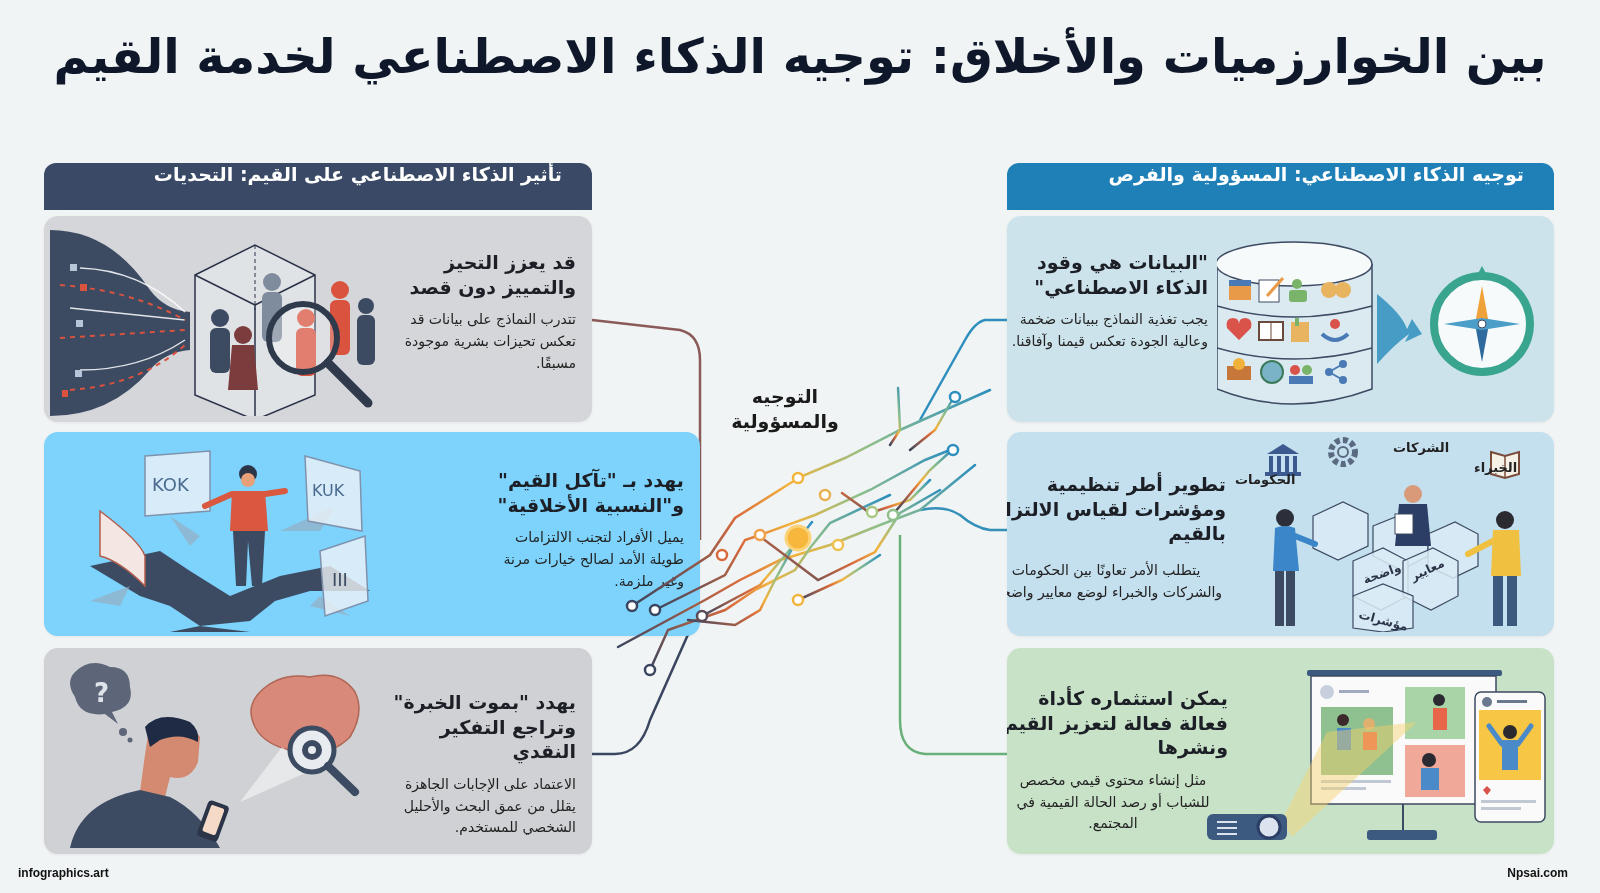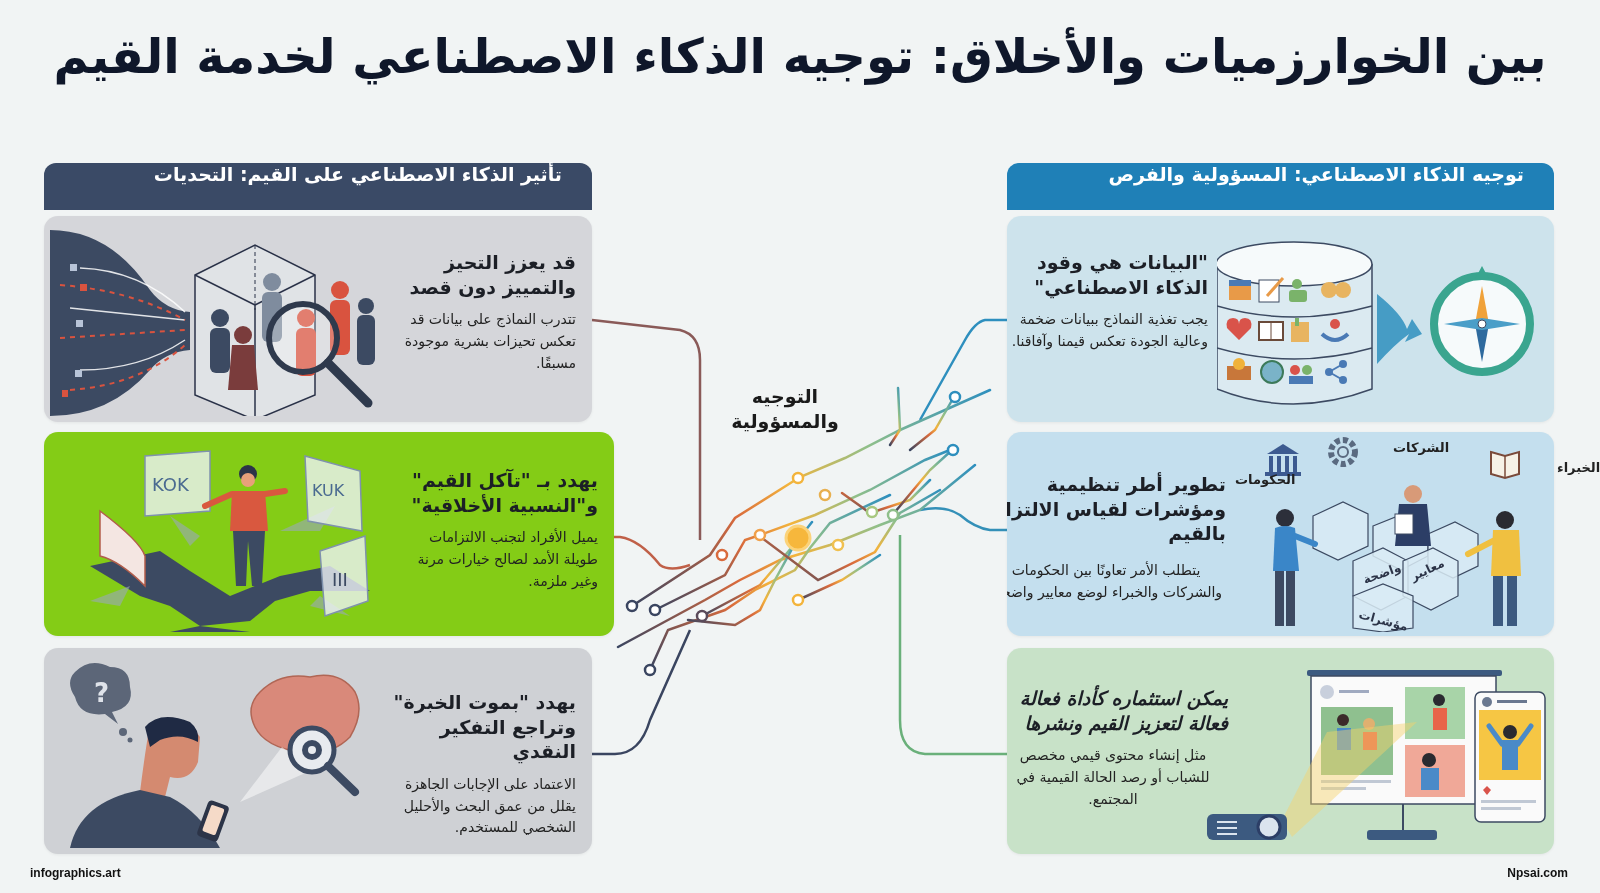--- a/index.html
+++ b/index.html
@@ -37,55 +37,55 @@
     font-size: 19px; font-weight: bold; line-height: 1.3; color: #1c1f26;
     margin-bottom: 10px;
   }
   .card .body {
     font-size: 14px; line-height: 1.55; color: #222;
   }
   .card .illus { position: absolute; }
 
   
   .lc1 { left: 44px; top: 216px; width: 548px; height: 206px; background: #d5d6da; }
-  .lc2 { left: 44px; top: 432px; width: 570px; height: 204px; background: #84cc16; }
+  .lc2 { left: 44px; top: 432px; width: 656px; height: 204px; background: #7dd3fc; }
   .lc3 { left: 44px; top: 648px; width: 548px; height: 206px; background: #cfd1d5; }
   .lc1 .text, .lc2 .text, .lc3 .text { right: 16px; width: 200px; }
   .lc1 .text { top: 34px; text-align: right; }
   .lc2 .text { top: 36px; }
   .lc3 .text { top: 42px; }
   .lc1 .illus, .lc2 .illus, .lc3 .illus { left: 6px; top: 4px; width: 336px; height: 196px; }
 
   
   .rc1 { left: 1007px; top: 216px; width: 547px; height: 206px; background: #cde3ec; }
   .rc2 { left: 1007px; top: 432px; width: 547px; height: 204px; background: #c4dfee; }
   .rc3 { left: 1007px; top: 648px; width: 547px; height: 206px; background: #c8e2c8; }
   .rc1 .text, .rc2 .text, .rc3 .text { width: 210px; }
   .rc1 .text { right: 346px; top: 34px; }
   .rc2 .text { right: 328px; top: 40px; width: 240px; }
   .rc3 .text { right: 326px; top: 38px; width: 230px; text-align: center; }
-  .rc3 .text .head { text-align: right; font-style: italic; }
+  .rc3 .text .head { text-align: right; }
   .rc2 .text .body { text-align: center; margin-top: 14px; }
   .rc1 .illus { left: 210px; top: 8px; width: 330px; height: 190px; }
   .rc2 .illus { left: 236px; top: 4px; width: 305px; height: 196px; }
   .rc3 .illus { left: 200px; top: 4px; width: 340px; height: 198px; }
 
   .center-label {
     position: absolute; left: 730px; top: 384px; width: 110px;
     text-align: center; direction: rtl;
     font-size: 19px; font-weight: bold; line-height: 1.3; color: #1a1a1a;
   }
   .circuit { position: absolute; left: 580px; top: 290px; width: 420px; height: 480px; }
   .connectors { position: absolute; left: 0; top: 0; width: 1600px; height: 893px; pointer-events: none; }
 
   .footer {
     position: absolute; top: 866px; font-size: 12px; font-weight: bold; color: #111;
     font-family: "Liberation Sans", sans-serif;
   }
-  .footer.left { left: 18px; margin-left: 12px; }
+  .footer.left { left: 18px; }
   .footer.right { right: 32px; }
   .small-label {
     position: absolute; direction: rtl; font-size: 13px; font-weight: bold; color: #222;
   }
 </style>
 </head>
 <body>
 
 <h1 class="main-title">بين الخوارزميات والأخلاق: توجيه الذكاء الاصطناعي لخدمة القيم</h1>
 
@@ -362,21 +362,21 @@
     <rect x="152" y="78" width="18" height="20" fill="#fff" stroke="#3c4a62"></rect>
 
     <circle cx="262" cy="84" r="9" fill="#2a2a30"></circle>
       <path d="M250 94 L276 94 L278 140 L248 140 Z" fill="#f0c040"></path>
     <path d="M250 105 L225 118" stroke="#f0c040" stroke-width="6" stroke-linecap="round"></path>
     <rect x="250" y="140" width="10" height="50" fill="#3c5a80"></rect>
       <rect x="264" y="140" width="10" height="50" fill="#3c5a80"></rect>
   </svg>
   <div class="small-label" style="left:1235px;top:472px;position:fixed">الحكومات</div>
   <div class="small-label" style="left:1393px;top:440px;position:fixed">الشركات</div>
-  <div class="small-label" style="left:1557px;top:460px;position:fixed">الخبراء</div>
+  <div class="small-label" style="left:1474px;top:460px;position:fixed">الخبراء</div>
   <div class="text">
     <div class="head">تطوير أطر تنظيمية ومؤشرات لقياس الالتزام بالقيم</div>
     <div class="body">يتطلب الأمر تعاونًا بين الحكومات والشركات والخبراء لوضع معايير واضحة.</div>
   </div>
 </div>
 
 <div class="card rc3">
   <svg class="illus" viewBox="0 0 340 198">
     <rect x="100" y="18" width="195" height="6" rx="2" fill="#3c5a80"></rect>
     <rect x="104" y="24" width="185" height="128" fill="#fafafa" stroke="#3c4a62" stroke-width="1.5"></rect>

